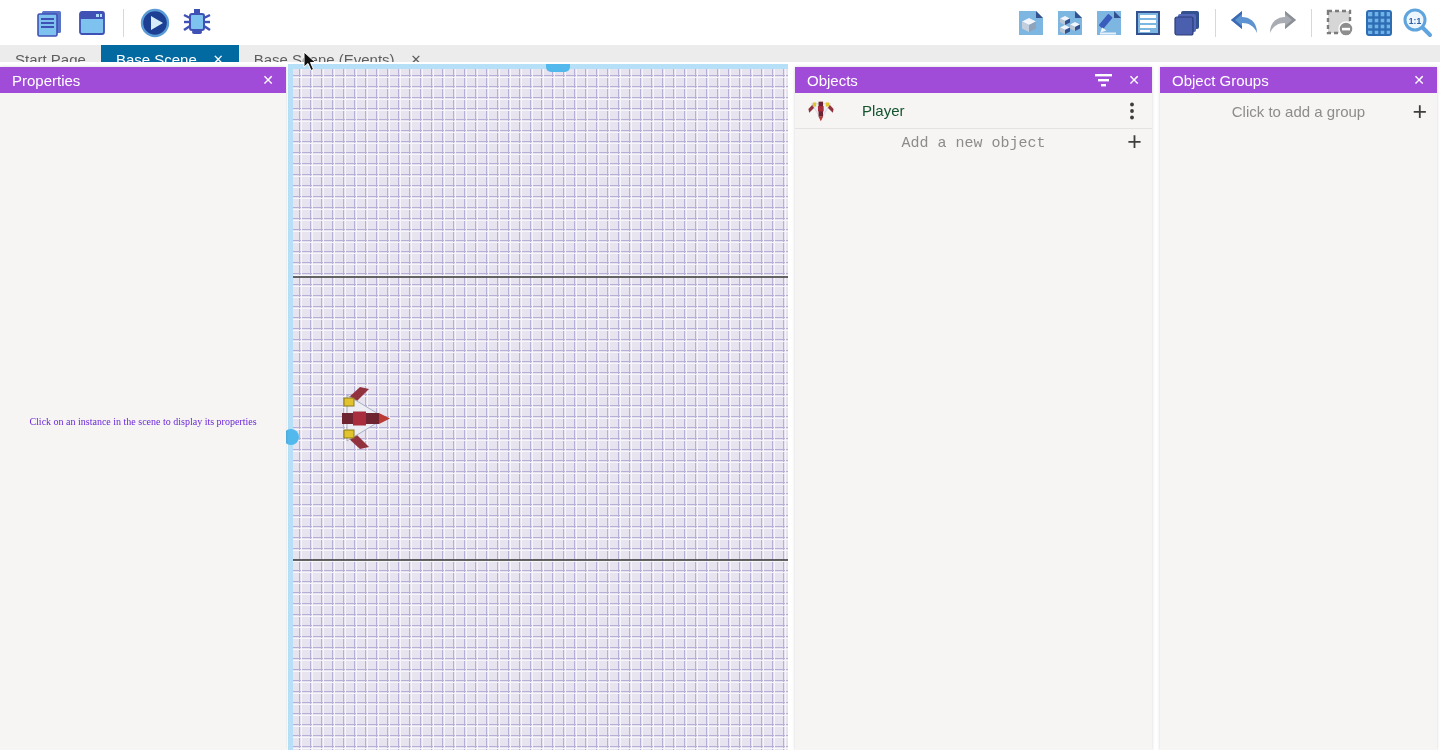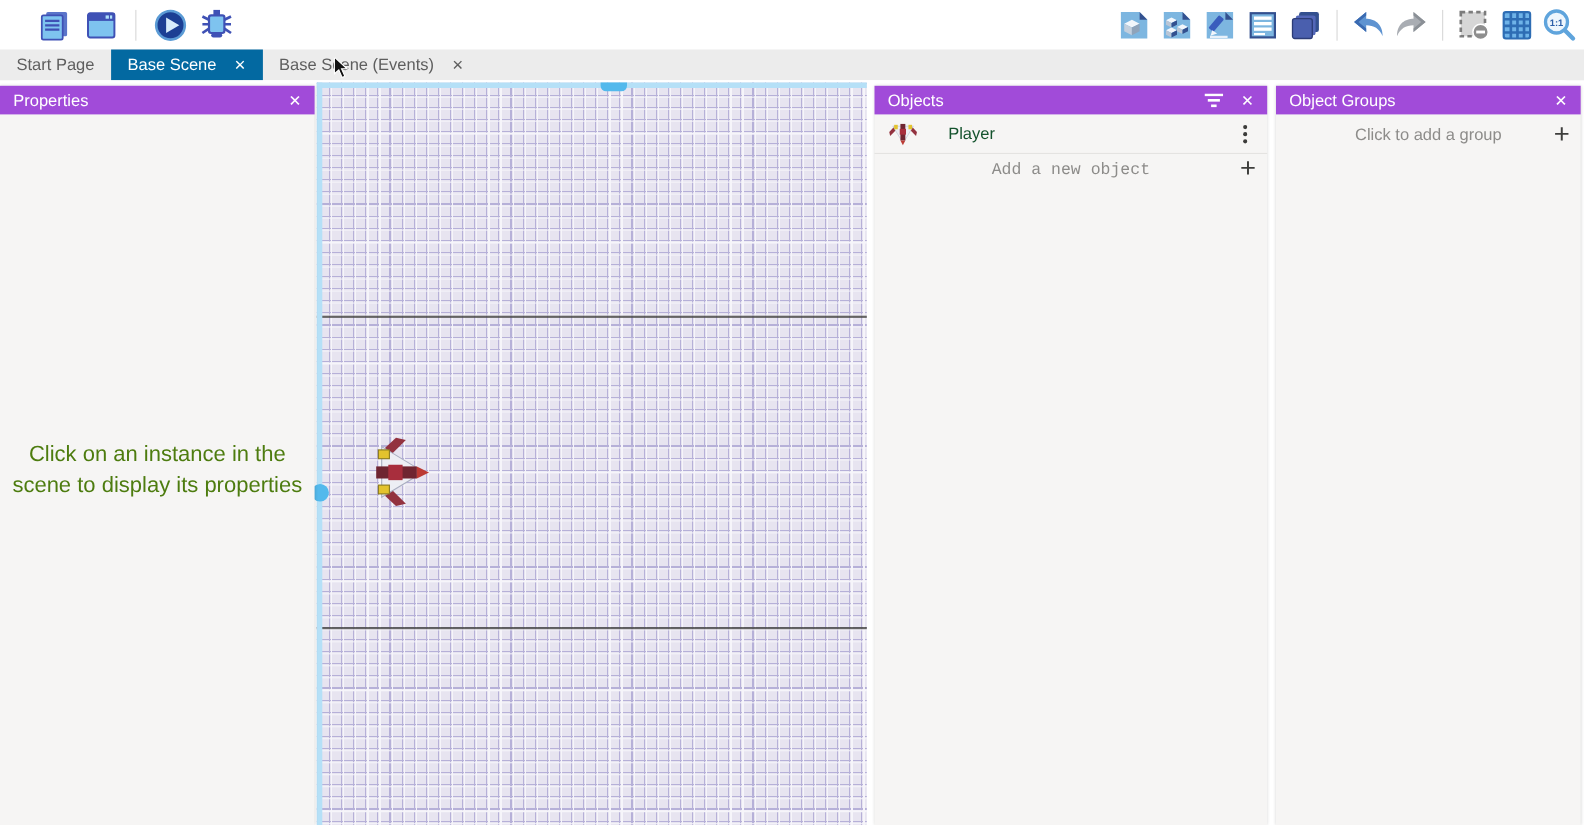--- a/index.html
+++ b/index.html
@@ -17,33 +17,33 @@
   
   .tabbar { position:absolute; left:0; top:45px; width:1440px; height:28px;
     background:#ececec; display:flex; align-items:stretch; font-size:15px; color:#5e5e5e; }
   .tab { display:flex; align-items:center; padding:4px 15px; gap:16px; cursor:pointer; white-space:nowrap; }
   .tab.active { background:#0369a1; color:#ffffff; }
   .tab .tab-close { font-size:13px; line-height:1; cursor:pointer; }
   .tab.active .tab-close { color:#ffffff; }
   .tab:not(.active) .tab-close { color:#5e5e5e; }
 
   
-  .main { position:absolute; left:0; top:73px; width:1440px; bottom:0; background:#ffffff;border-radius:20px; }
+  .main { position:absolute; left:0; top:62px; width:1440px; bottom:0; background:#ffffff; }
 
   .panel { position:absolute; background:#f6f5f4; box-shadow:0 0 3px rgba(0,0,0,.18); }
   .panel-header { height:26px; background:#a14bd9; color:#ffffff; display:flex;
     align-items:center; padding:0 12px; font-size:15px; }
   .panel-header .ph-title { flex:0 0 auto; }
   .panel-header .ph-actions { margin-left:auto; display:flex; align-items:center; gap:16px; }
   .ph-close { color:#ffffff; font-size:14px; cursor:pointer; line-height:1; }
 
   .props-panel { left:0; top:5px; width:286px; bottom:0; }
   .props-body { position:absolute; top:26px; left:0; right:0; bottom:0;
     display:flex; align-items:center; justify-content:center; }
-  .props-msg { width:272px; text-align:center; font-size:20px; color:#4d7c0f; line-height:1.4; }
+  .props-msg { width:272px; text-align:center; font-size:10px; color:#6d28d9; line-height:1.4;font-family:Liberation Serif, serif; }
 
   .objects-panel { left:795px; top:5px; width:357px; bottom:0; }
   .object-row { height:36px; display:flex; align-items:center; border-bottom:1px solid #e4e3e1; cursor:pointer; }
   .object-thumb { width:26px; height:26px; margin-left:13px; display:flex; align-items:center; justify-content:center; }
   .object-label { margin-left:28px; font-size:15px; color:#14532d; }
   .kebab { margin-left:auto; margin-right:8px; width:24px; height:24px; display:flex;
     align-items:center; justify-content:center; cursor:pointer; }
   .add-row { position:relative; height:29px; display:flex; align-items:center; justify-content:center; cursor:pointer;font-family:Liberation Mono, monospace; }
   .add-label { font-size:15px; color:#8d8c8a; }
   .plus-btn { position:absolute; right:10px; top:0; height:100%; display:flex; align-items:center;

